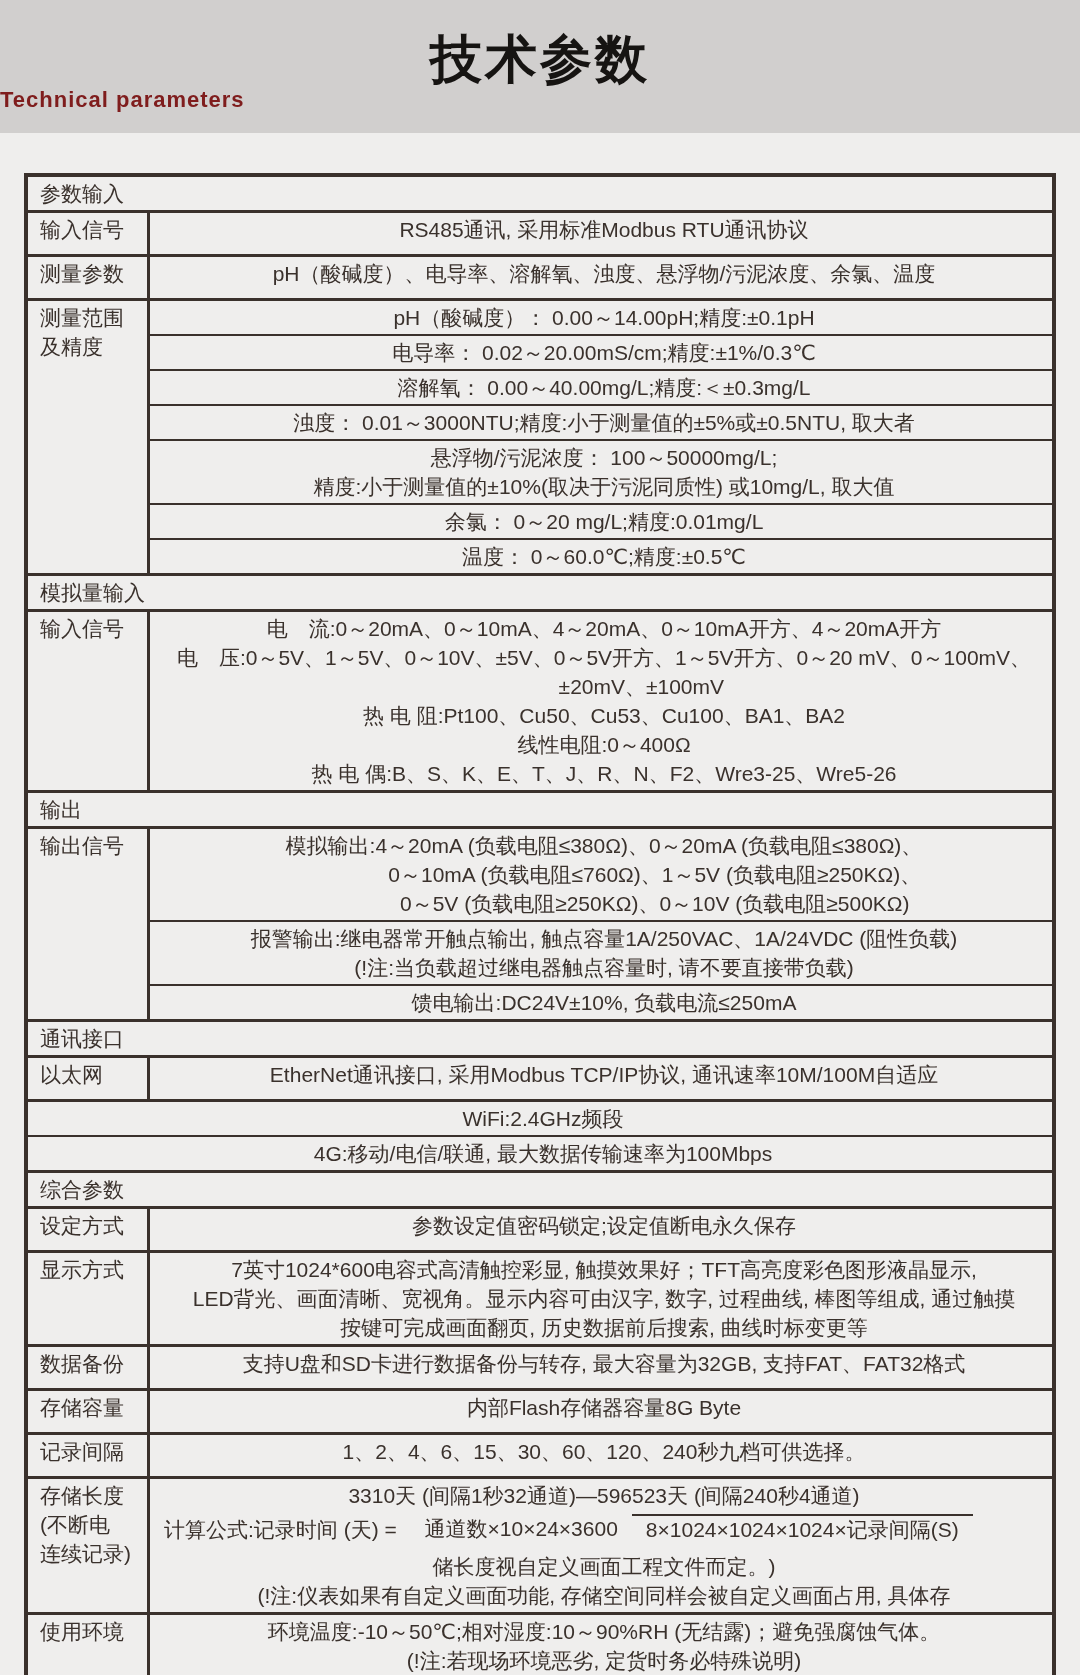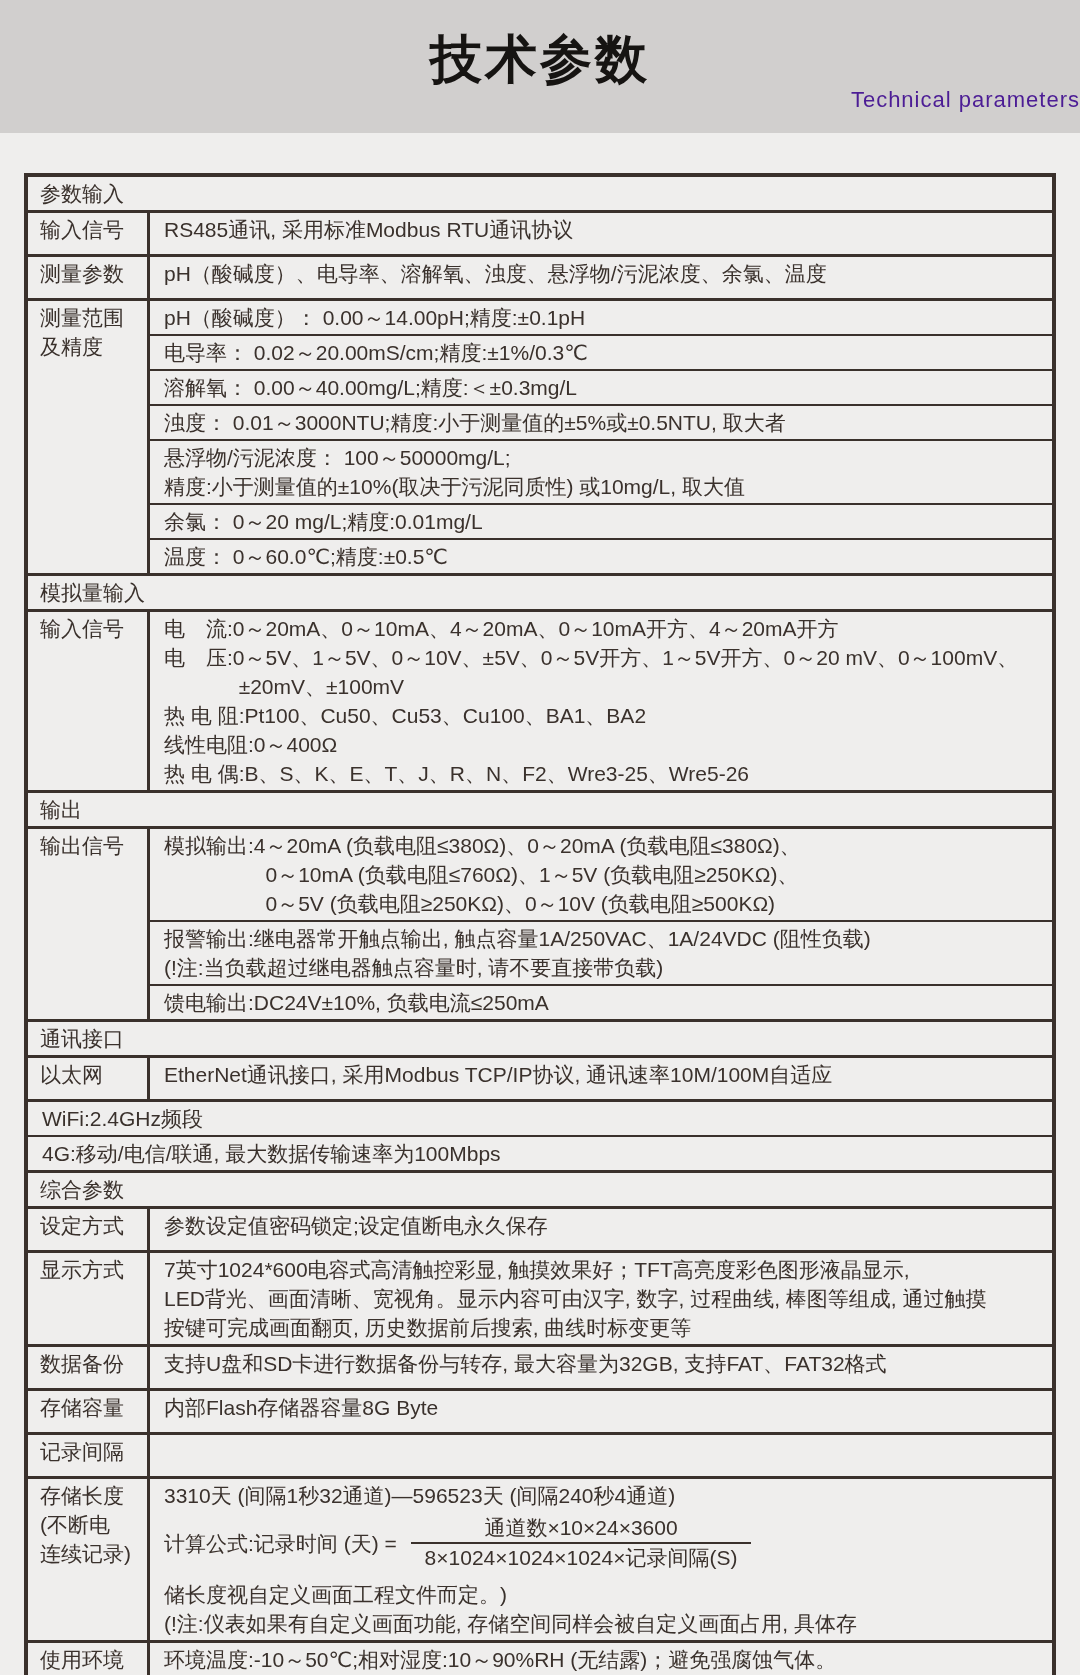--- a/index.html
+++ b/index.html
@@ -21,25 +21,26 @@
   }
   .title{
     text-align:center;
     font-size:52px;
     font-weight:700;
     color:#161412;
     letter-spacing:3px;
     line-height:58px;
   }
   .subtitle{
-    text-align:right;
+    text-align:left;
     font-size:22px;
-    color:#4c1d95;
+    color:#7f1d1d;
     letter-spacing:1px;
     line-height:24px;
+    font-weight:bold;
   }
   .spec-table{
     margin:40px 24px 0 24px;
     border:4px solid var(--ink);
     background:transparent;
   }
   .section-row{
     font-size:21px;
     line-height:29px;
     padding:2px 8px 2px 12px;
@@ -49,36 +50,36 @@
   .section-row + .section-row,
   .group + .group,
   .section-row + .group,
   .group + .section-row{border-top:3px solid var(--ink);}
   .g-label{
     flex:0 0 122px;
     border-right:3px solid var(--ink);
     padding:2px 4px 10px 12px;
   }
   .g-values{flex:1;display:flex;flex-direction:column;}
-  .g-cell{padding:2px 8px 2px 14px;}
+  .g-cell{padding:2px 8px 2px 14px;text-align:center;}
   .g-cell + .g-cell{border-top:2px solid var(--ink);}
   .line{
     font-size:21px;
     line-height:29px;
     white-space:pre-wrap;
   }
   .frac-line{
     display:flex;
     align-items:center;
     padding:4px 0 8px 0;
   }
   .frac-prefix{font-size:21px;line-height:29px;white-space:pre;}
   .frac{
     display:inline-flex;
-    flex-direction:column;
+    flex-direction:row;
     align-items:center;
     margin-left:8px;
   }
   .frac .num{font-size:21px;line-height:28px;padding:0 14px;}
   .frac .den{
     font-size:21px;line-height:28px;padding:0 14px;
     border-top:2px solid var(--ink);
   }
 </style>
 </head>
@@ -238,20 +239,25 @@
       <div class="g-values">
         <div class="g-cell">
           <div class="line">内部Flash存储器容量8G Byte</div>
         </div>
       </div>
     </div>
     <div class="group">
       <div class="g-label">
         <div class="line">记录间隔</div>
       </div>
+      <div class="g-values">
+        <div class="g-cell">
+          <div class="line">1、2、4、6、15、30、60、120、240秒九档可供选择。</div>
+        </div>
+      </div>
     </div>
     <div class="group">
       <div class="g-label">
         <div class="line">存储长度</div>
         <div class="line">(不断电</div>
         <div class="line">连续记录)</div>
       </div>
       <div class="g-values">
         <div class="g-cell">
           <div class="line">3310天 (间隔1秒32通道)—596523天 (间隔240秒4通道)</div>

